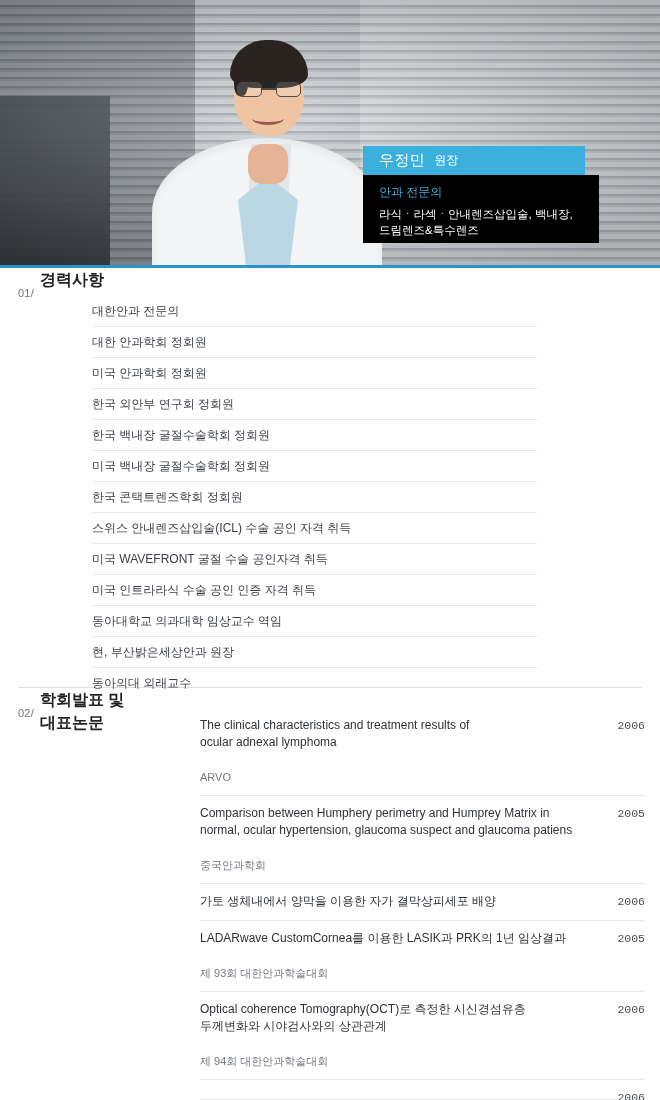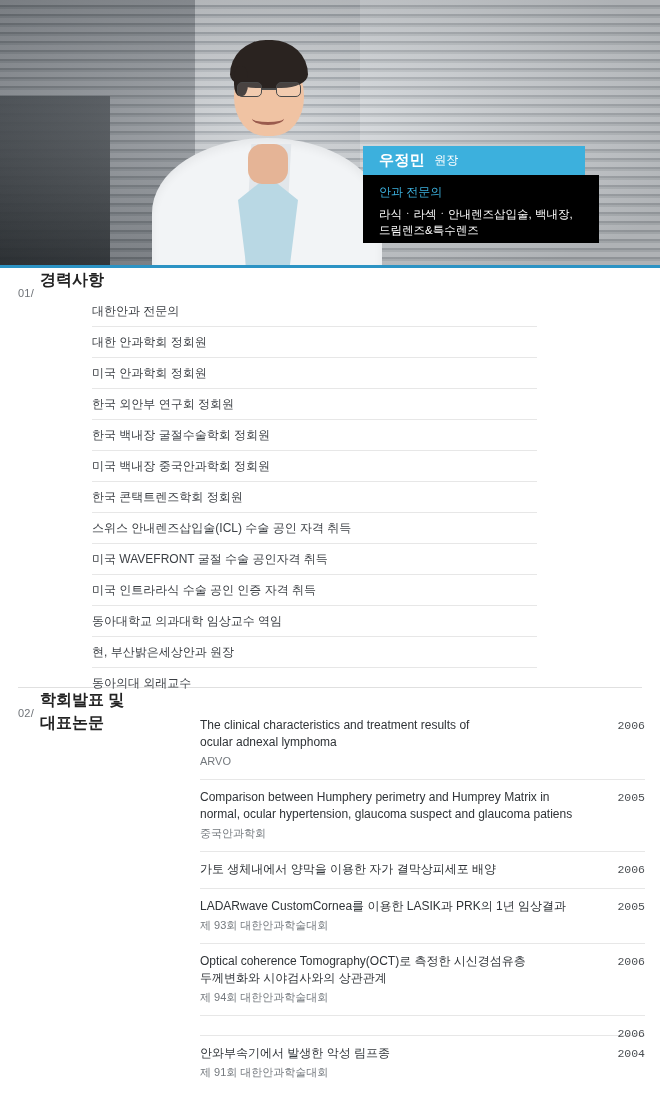--- a/index.html
+++ b/index.html
@@ -170,21 +170,21 @@
     height: 29px;
     background: #3cb0dd;
     display: flex;
     align-items: center;
     padding-left: 16px;
     gap: 9px;
   }
   .name-bar .nm {
     color: #ffffff;
     font-size: 15px;
-    font-weight: bold;
+    font-weight: normal;
     letter-spacing: .4px;
   }
   .name-bar .ttl {
     color: #ffffff;
     font-size: 12px;
   }
   .spec-box {
     position: absolute;
     left: 363px;
     top: 175px;
@@ -278,21 +278,21 @@
   }
   .paper-item:last-child { border-bottom: none; }
   .paper-title {
     font-size: 12px;
     color: #2f3337;
     line-height: 1.42;
   }
   .paper-venue {
     font-size: 11px;
     color: #73787d;
-    margin-top: 3px;
+    margin-top: 19px;
     line-height: 1.35;
   }
   .paper-year {
     position: absolute;
     right: 0;
     top: 11px;
     font-size: 11.5px;
     color: #4a4e52;
     font-family: Liberation Mono, monospace;
   }
@@ -339,21 +339,21 @@
   <div class="sec-head">
     <span class="sec-num">01/</span>
     <span class="sec-title">경력사항</span>
   </div>
   <div class="career-list">
     <div class="career-item">대한안과 전문의</div>
     <div class="career-item">대한 안과학회 정회원</div>
     <div class="career-item">미국 안과학회 정회원</div>
     <div class="career-item">한국 외안부 연구회 정회원</div>
     <div class="career-item">한국 백내장 굴절수술학회 정회원</div>
-    <div class="career-item">미국 백내장 중국안과학회 정회원</div>
+    <div class="career-item">미국 백내장 굴절수술학회 정회원</div>
     <div class="career-item">한국 콘택트렌즈학회 정회원</div>
     <div class="career-item">스위스 안내렌즈삽입술(ICL) 수술 공인 자격 취득</div>
     <div class="career-item">미국 WAVEFRONT 굴절 수술 공인자격 취득</div>
     <div class="career-item">미국 인트라라식 수술 공인 인증 자격 취득</div>
     <div class="career-item">동아대학교 의과대학 임상교수 역임</div>
     <div class="career-item">현, 부산밝은세상안과 원장</div>
     <div class="career-item">동아의대 외래교수</div>
   </div>
 </div>
 

